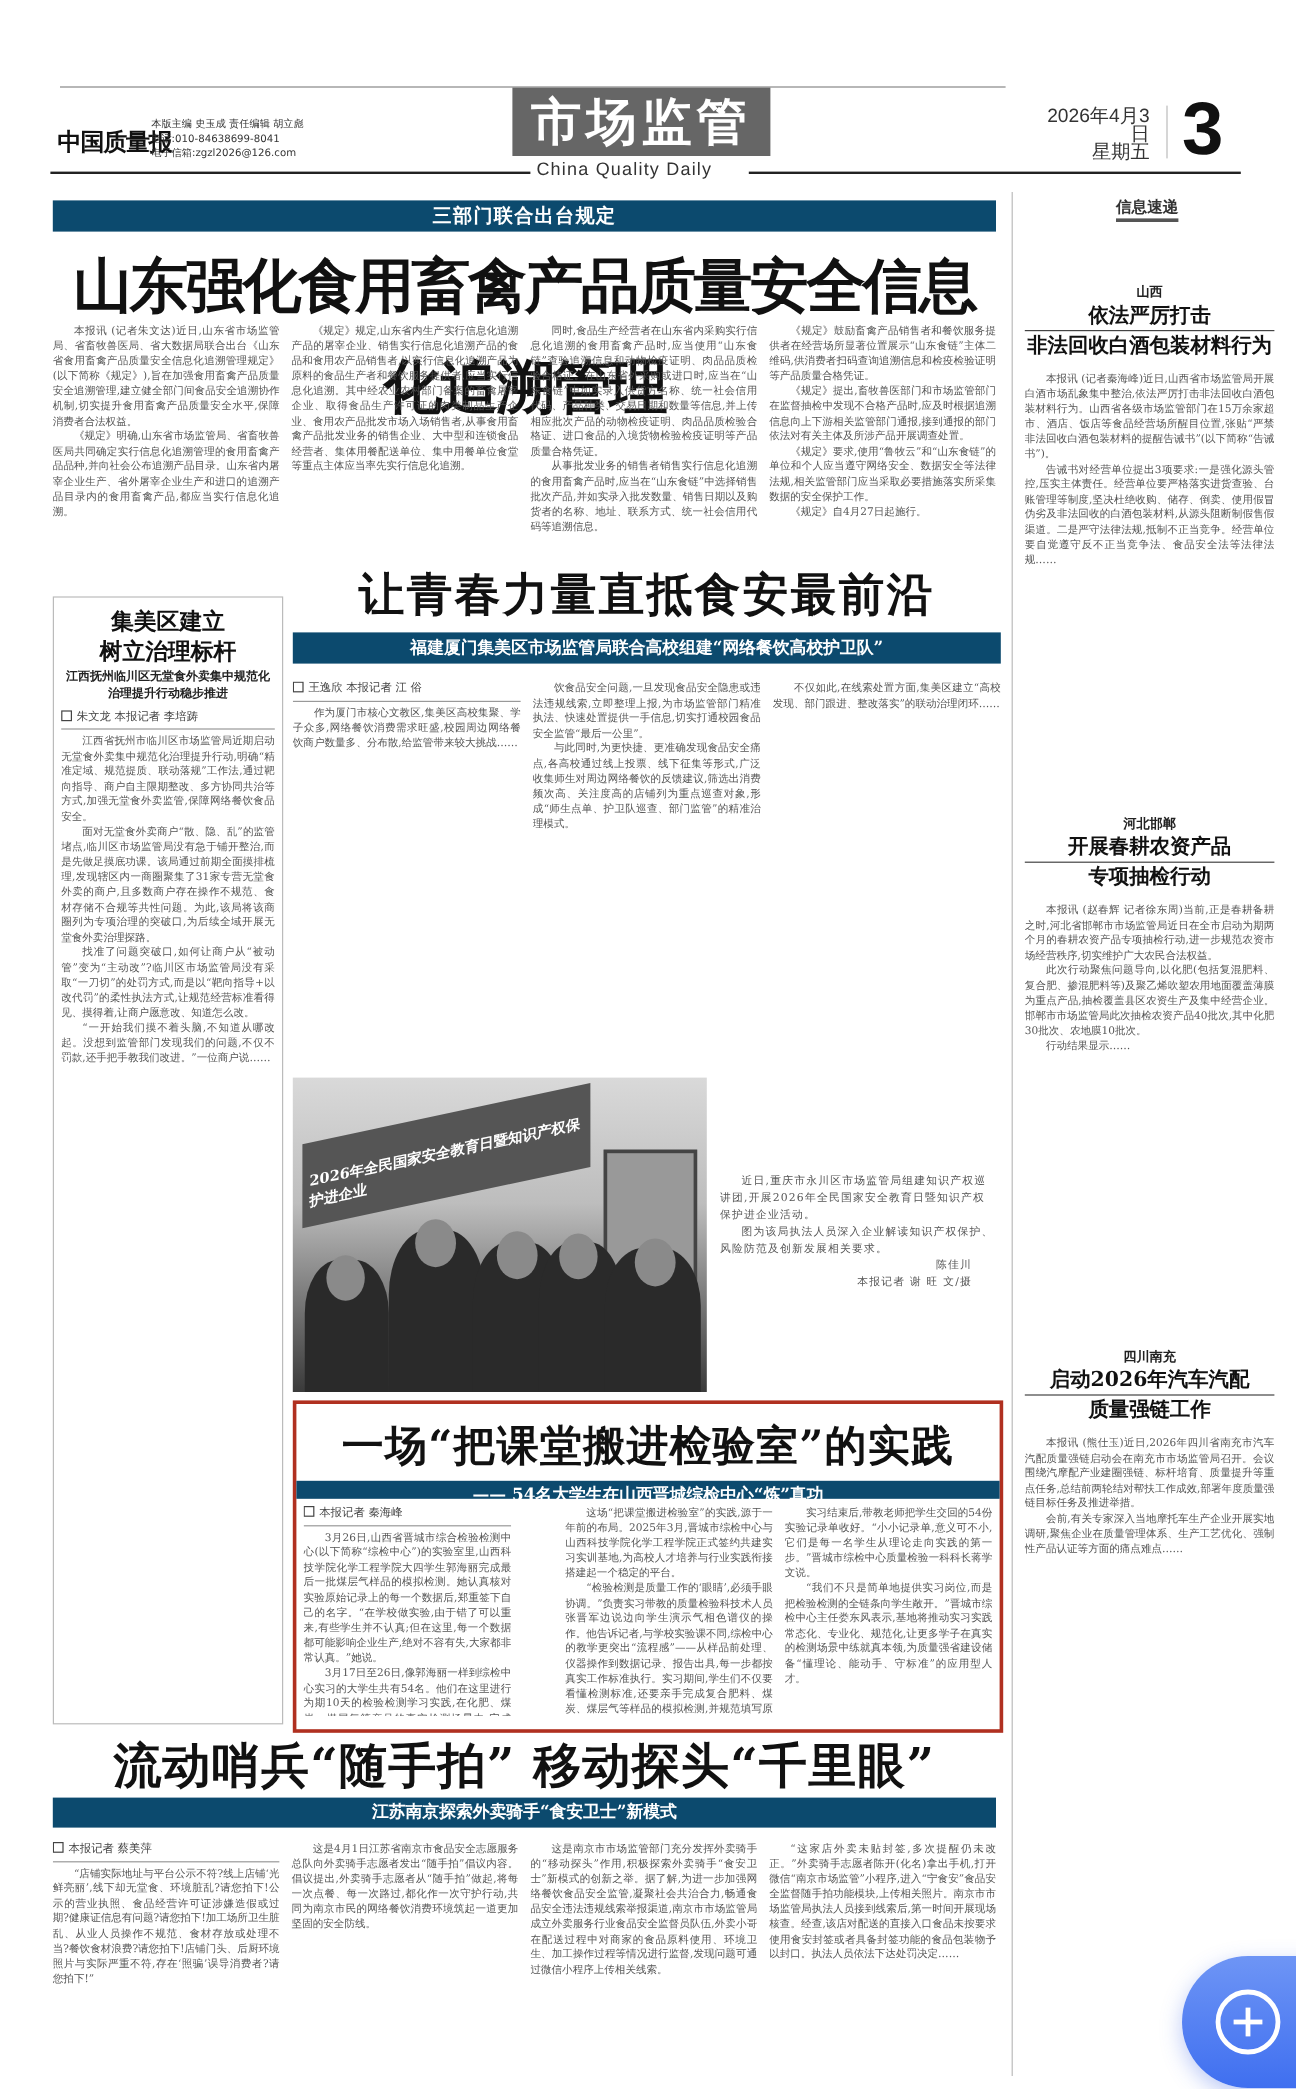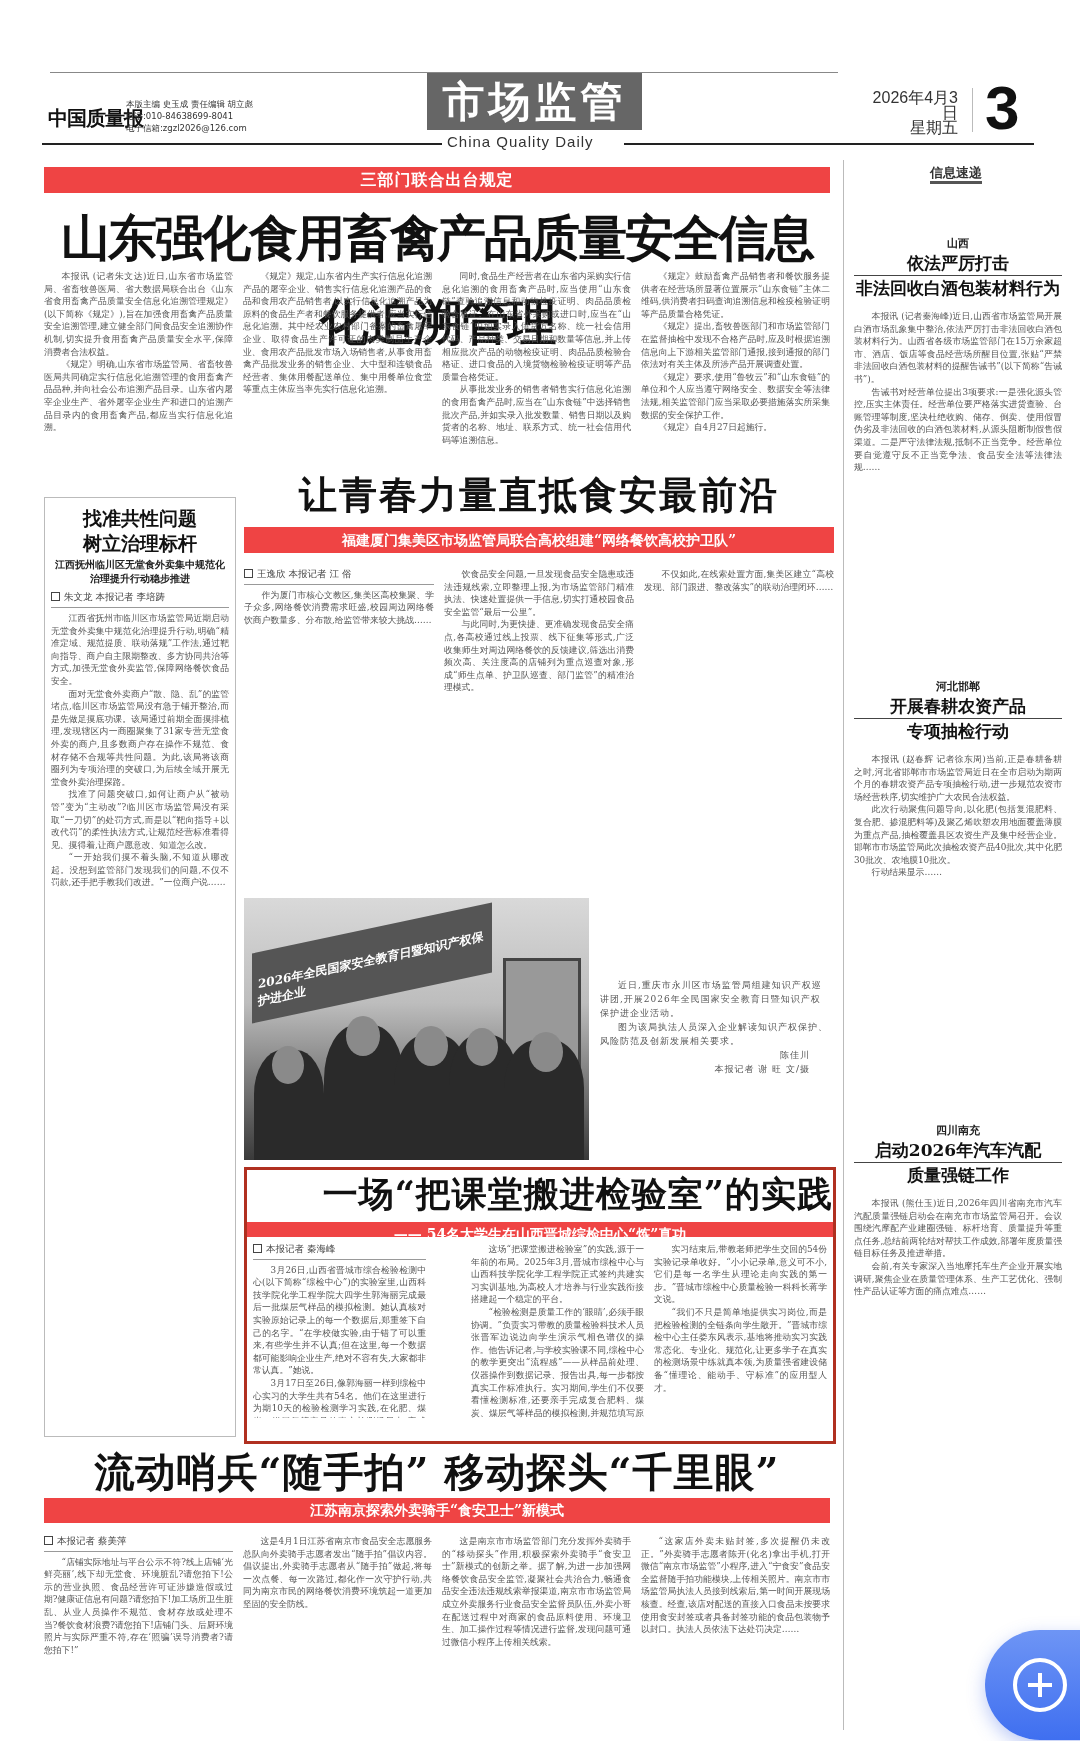--- a/index.html
+++ b/index.html
@@ -12,21 +12,21 @@
   .mast-bottomline2 { position: absolute; left: 622px; top: 143px; width: 1025px; max-width: 410px; height: 2px; background: #222; }
   .logo { position: absolute; left: 48px; top: 105px; font-size: 20px; font-weight: bold; font-family: "DejaVu Serif", serif; letter-spacing: -1px; color: #111; }
   .editors { position: absolute; left: 126px; top: 98px; font-family: "DejaVu Sans", sans-serif; font-size: 8.5px; line-height: 12px; color: #333; }
   .section-box { position: absolute; left: 427px; top: 73px; width: 215px; height: 57px; background: #666; color: #fff; font-size: 42px; font-weight: bold; text-align: center; line-height: 57px; letter-spacing: 4px; }
   .section-en { position: absolute; left: 447px; top: 133px; font-family: "Liberation Sans", sans-serif; font-size: 15px; color: #333; letter-spacing: 1px; }
   .date-block { position: absolute; left: 868px; top: 90px; font-family: "Liberation Sans", sans-serif; font-size: 16px; line-height: 15px; text-align: right; color: #333; width: 90px; }
   .date-sep { position: absolute; left: 972px; top: 88px; width: 1px; height: 44px; background: #bbb; }
   .page-num { position: absolute; left: 985px; top: 75px; font-family: "Liberation Sans", sans-serif; font-size: 62px; font-weight: 900; color: #111; line-height: 66px; }
 
   
-  .grey-bar { background: #ef4444; color: #fff; text-align: center; font-weight: bold; }
+  .grey-bar { background: #0c4a6e; color: #fff; text-align: center; font-weight: bold; }
   .col-text { font-size: 8.8px; line-height: 12.6px; color: #555; text-align: justify; }
   .col-text p { text-indent: 2em; }
   .byline { font-size: 9.5px; color: #444; border-bottom: 1px solid #999; padding-bottom: 3px; margin-bottom: 4px; }
   .byline .box { display: inline-block; width: 9px; height: 9px; border: 1px solid #444; margin-right: 4px; vertical-align: -1px; }
 
   
   .s1-kicker { position: absolute; left: 44px; top: 167px; width: 786px; height: 26px; font-size: 16px; line-height: 26px; letter-spacing: 1px; }
   .s1-title { position: absolute; left: 44px; top: 197px; width: 786px; font-family: "DejaVu Sans", sans-serif; font-size: 49px; font-weight: 900; color: #111; text-align: center; letter-spacing: -2px; line-height: 84px; }
   .s1-cols { position: absolute; left: 44px; top: 270px; width: 786px; display: flex; gap: 10px; }
   .s1-cols .col-text { flex: 1; }
@@ -56,21 +56,21 @@
   .photo .banner { position: absolute; left: 8px; top: 30px; width: 240px; height: 70px; background: #555; transform: skewY(-12deg); color: #fff; font-size: 12px; font-weight: bold; padding: 24px 6px 0; }
   .photo .person { position: absolute; bottom: 0; background: #2a2a2a; border-radius: 40% 40% 0 0; }
   .photo .head { position: absolute; border-radius: 50%; background: #8a8a8a; }
   .photo .shelf { position: absolute; right: 8px; top: 60px; width: 78px; height: 200px; border: 3px solid #444; background: #999; }
   .caption { position: absolute; left: 600px; top: 978px; width: 230px; font-size: 9px; line-height: 14px; color: #555; letter-spacing: 1px; }
   .caption p { text-indent: 2em; }
   .caption .credit { text-align: right; padding-right: 20px; }
 
   
   .s3 { position: absolute; left: 244px; top: 1167px; width: 592px; height: 277px; border: 3px solid #b03020; }
-  .s3-title { text-align: right; font-size: 35px; font-weight: bold; color: #111; line-height: 48px; margin-top: 0; letter-spacing: 1px; }
+  .s3-title { text-align: center; font-size: 35px; font-weight: bold; color: #111; line-height: 48px; margin-top: 12px; letter-spacing: 1px; }
   .s3-sub { height: 15px; margin: 4px 0 0; font-size: 14px; line-height: 25px; font-weight: bold; }
   .s3-body { display: flex; gap: 10px; padding: 6px 6px 0; }
   .s3-body > div { flex: 1; }
 
   
   .s4-title { position: absolute; left: 44px; top: 1447px; width: 786px; text-align: center; font-size: 40px; font-weight: bold; color: #111; line-height: 50px; letter-spacing: 1px; }
   .s4-sub { position: absolute; left: 44px; top: 1498px; width: 786px; height: 25px; font-size: 14px; line-height: 25px; }
   .s4-body { position: absolute; left: 44px; top: 1535px; width: 786px; display: flex; gap: 10px; }
   .s4-body > div { flex: 1; }
 
@@ -161,21 +161,21 @@
       </div>
       <div class="col-text" style="margin-top:10px;height:480px;overflow:hidden;">
         <p>本报讯 (熊仕玉)近日,2026年四川省南充市汽车汽配质量强链启动会在南充市市场监管局召开。会议围绕汽摩配产业建圈强链、标杆培育、质量提升等重点任务,总结前两轮结对帮扶工作成效,部署年度质量强链目标任务及推进举措。</p>
         <p>会前,有关专家深入当地摩托车生产企业开展实地调研,聚焦企业在质量管理体系、生产工艺优化、强制性产品认证等方面的痛点难点……</p>
       </div>
     </div>
   </div>
 
   <div class="lbox">
     <div class="lbox-title">
-      <div>找准共性问题</div>
+      <div>集美区建立</div>
       <div>树立治理标杆</div>
     </div>
     <div class="lbox-sub">江西抚州临川区无堂食外卖集中规范化治理提升行动稳步推进</div>
     <div class="byline"><span class="box"></span><span>朱文龙   本报记者   李培踌</span></div>
     <div class="col-text" style="height:820px;overflow:hidden;">
       <p>江西省抚州市临川区市场监管局近期启动无堂食外卖集中规范化治理提升行动,明确“精准定域、规范提质、联动落规”工作法,通过靶向指导、商户自主限期整改、多方协同共治等方式,加强无堂食外卖监管,保障网络餐饮食品安全。</p>
       <p>面对无堂食外卖商户“散、隐、乱”的监管堵点,临川区市场监管局没有急于铺开整治,而是先做足摸底功课。该局通过前期全面摸排梳理,发现辖区内一商圈聚集了31家专营无堂食外卖的商户,且多数商户存在操作不规范、食材存储不合规等共性问题。为此,该局将该商圈列为专项治理的突破口,为后续全域开展无堂食外卖治理探路。</p>
       <p>找准了问题突破口,如何让商户从“被动管”变为“主动改”?临川区市场监管局没有采取“一刀切”的处罚方式,而是以“靶向指导+以改代罚”的柔性执法方式,让规范经营标准看得见、摸得着,让商户愿意改、知道怎么改。</p>
       <p>“一开始我们摸不着头脑,不知道从哪改起。没想到监管部门发现我们的问题,不仅不罚款,还手把手教我们改进。”一位商户说……</p>
     </div>

